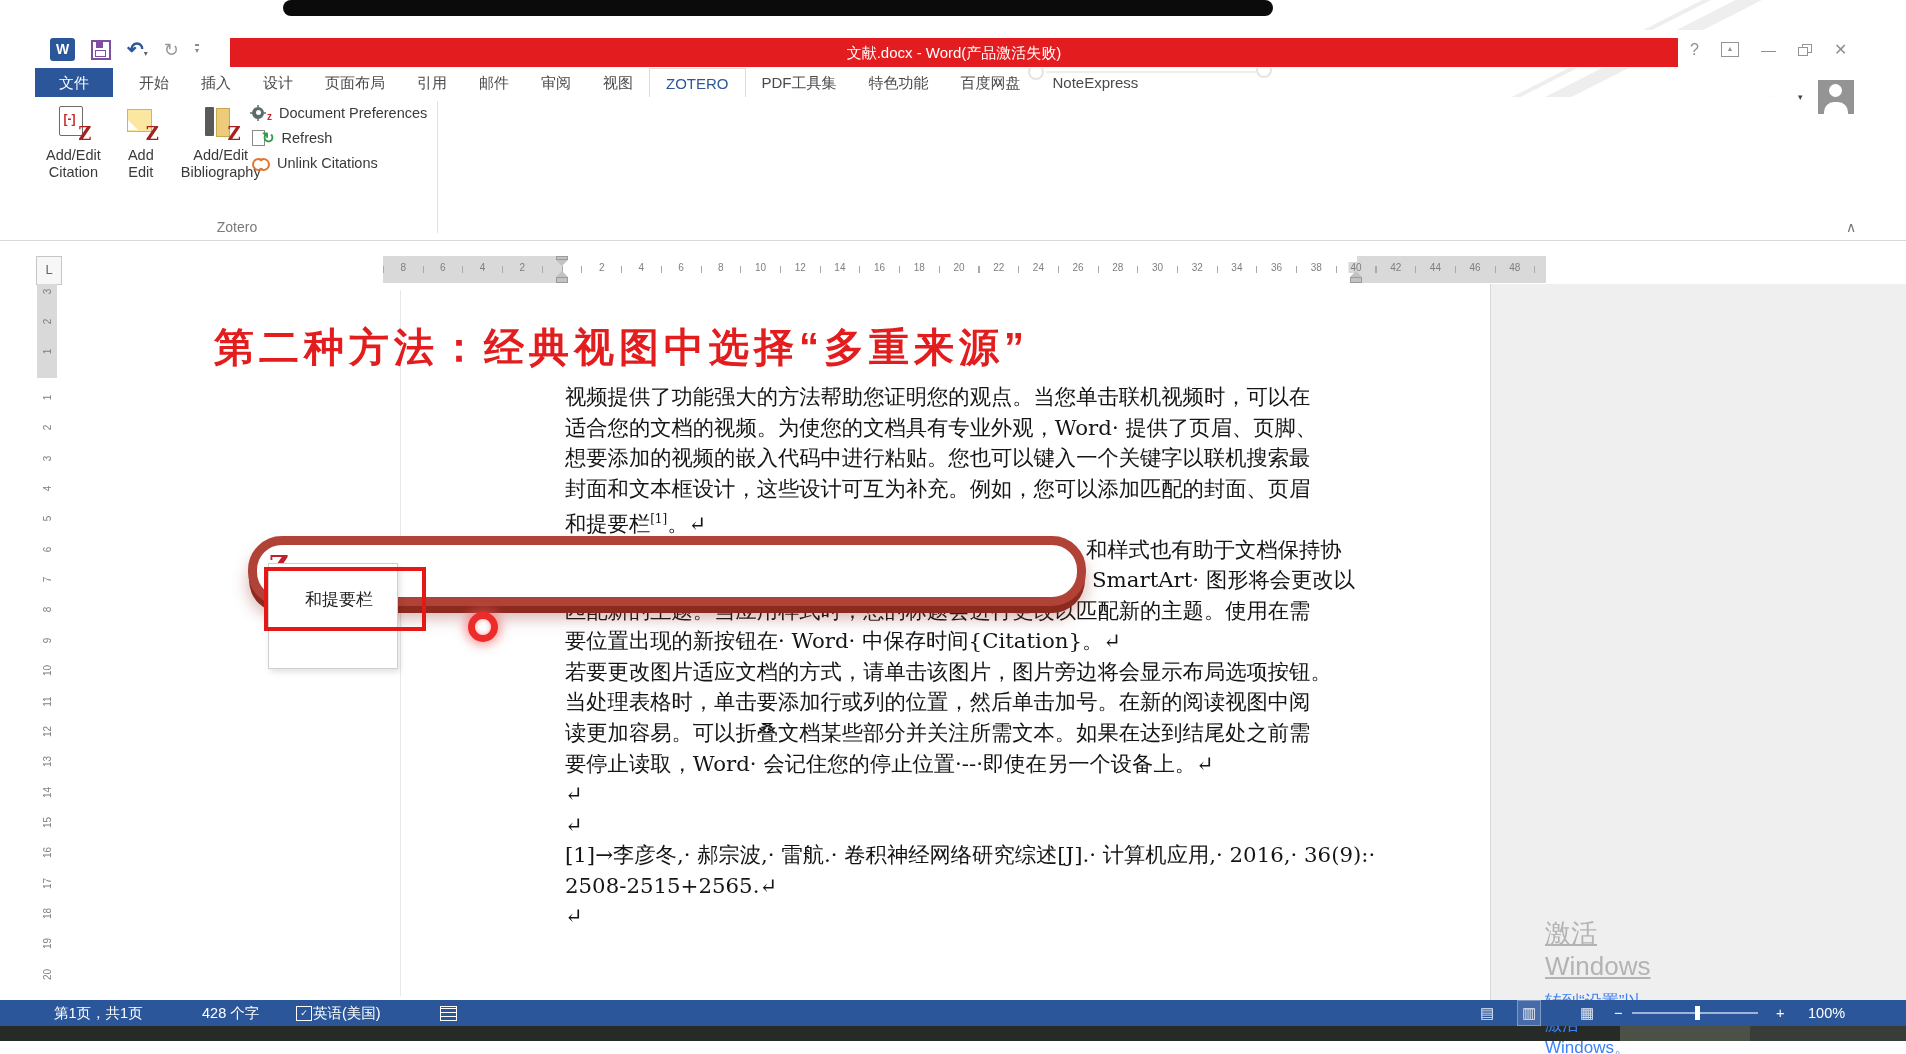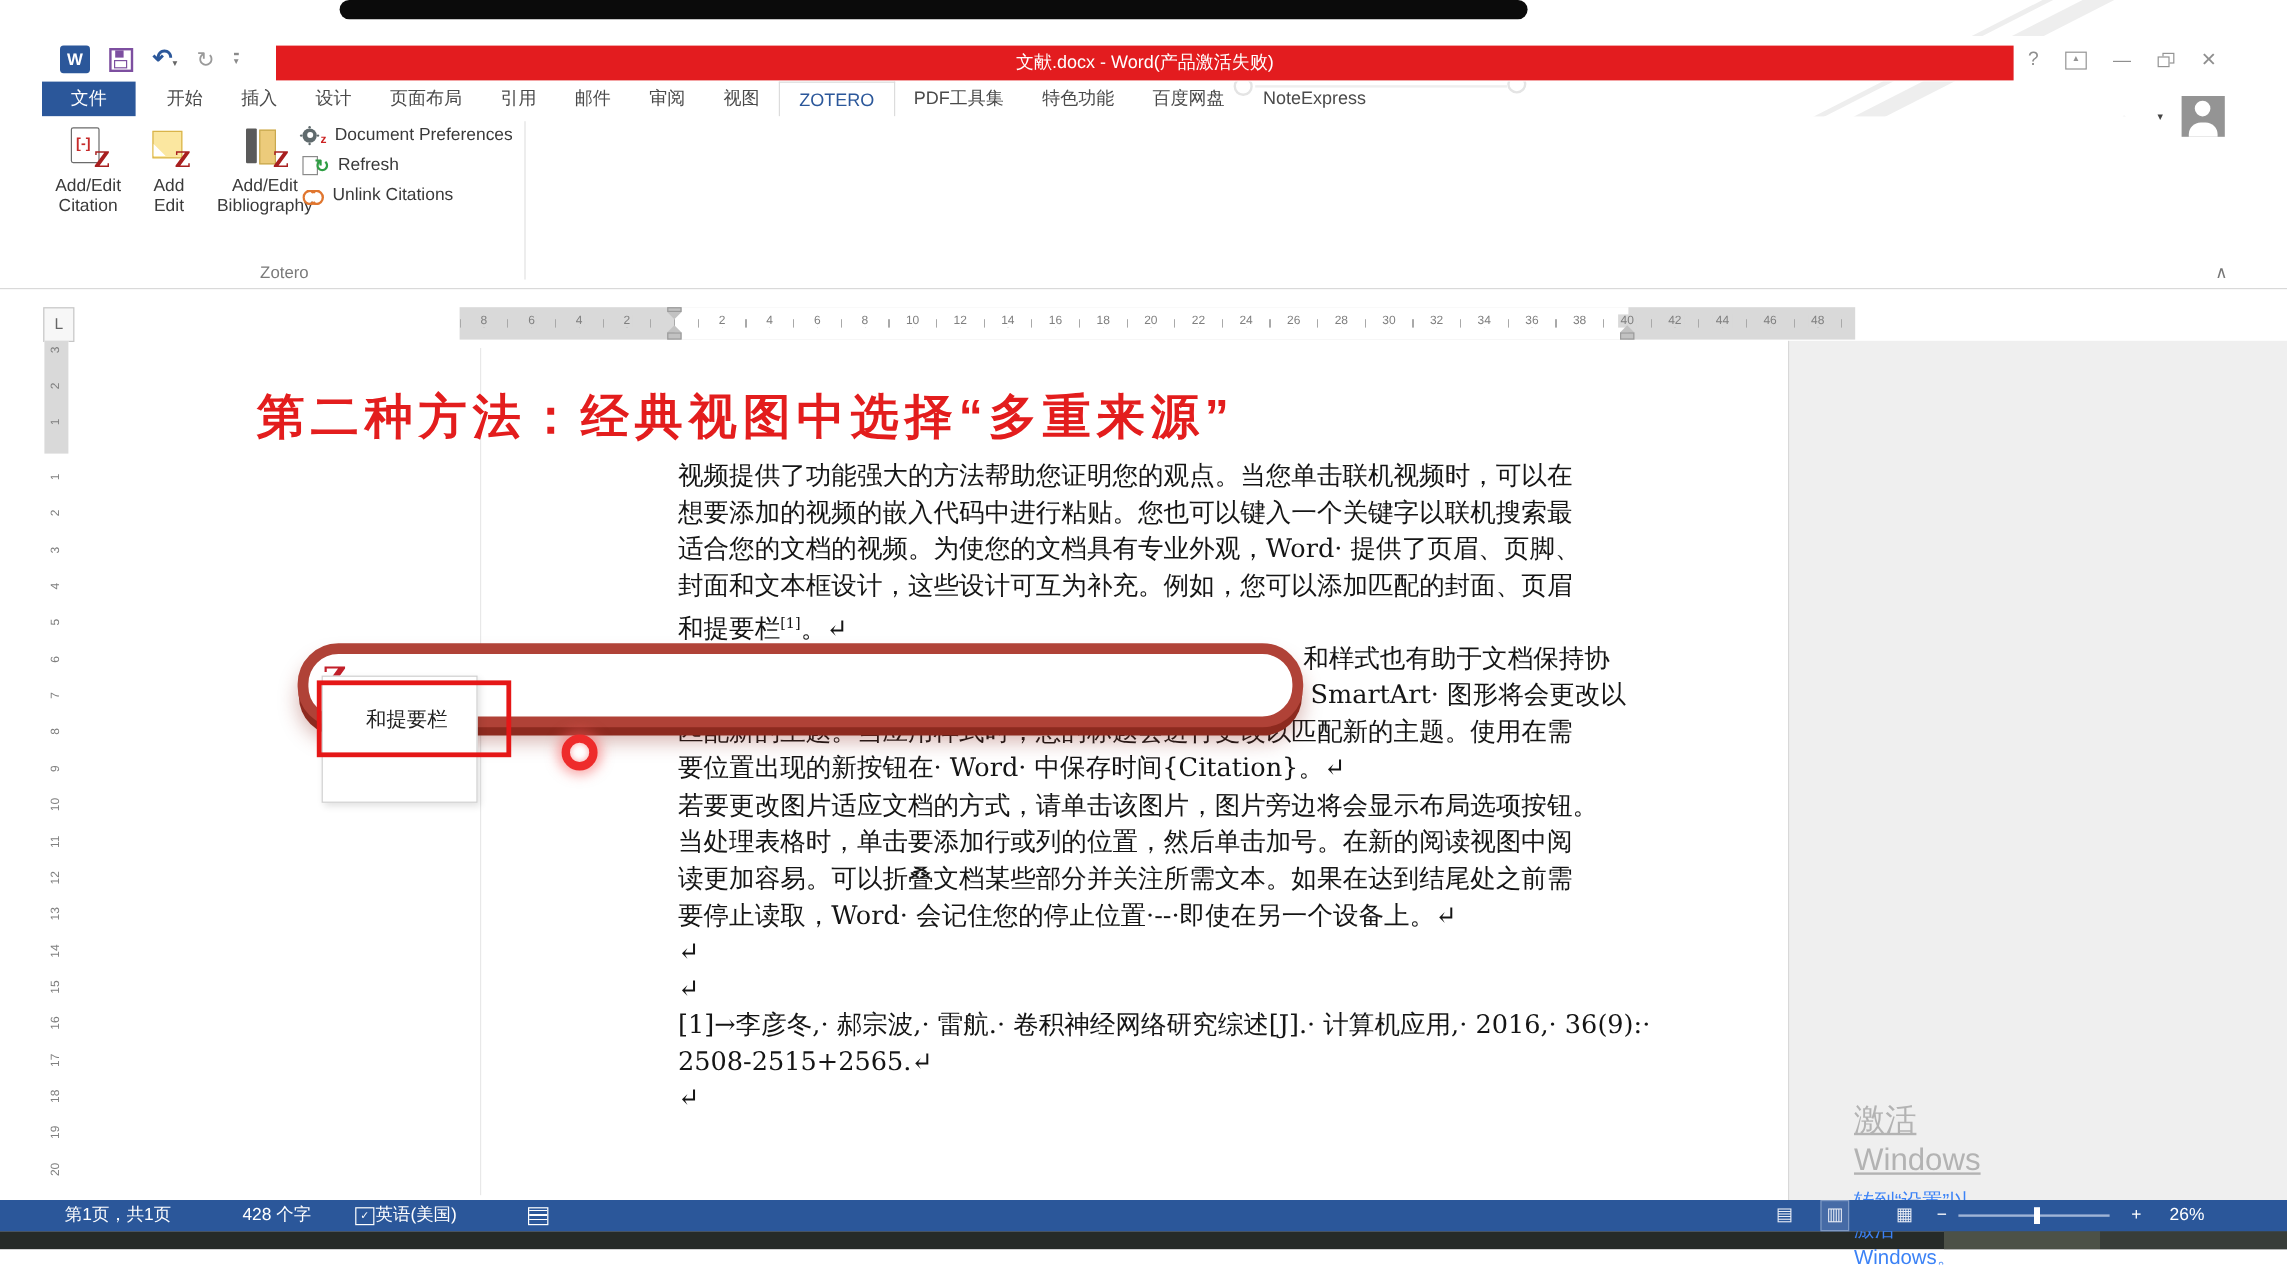--- a/index.html
+++ b/index.html
@@ -278,22 +278,22 @@
       <span class="vnum" style="top: 654.3px;">19</span>
       <span class="vnum" style="top: 684.65px;">20</span>
     </div>
 
   <div class="workspace">
     <div class="rightzone"></div>
     <div class="pageline-l"></div>
     <div class="pageline-r"></div>
     <div class="doctext" id="doctext">
         <div class="docline">视频提供了功能强大的方法帮助您证明您的观点。当您单击联机视频时，可以在</div>
+        <div class="docline">适合您的文档的视频。为使您的文档具有专业外观，Word· 提供了页眉、页脚、</div>
         <div class="docline">想要添加的视频的嵌入代码中进行粘贴。您也可以键入一个关键字以联机搜索最</div>
-        <div class="docline">适合您的文档的视频。为使您的文档具有专业外观，Word· 提供了页眉、页脚、</div>
         <div class="docline">封面和文本框设计，这些设计可互为补充。例如，您可以添加匹配的封面、页眉</div>
         <div class="docline"><span>和提要栏</span><sup>[1]</sup><span>。↵</span></div>
         <div class="docline" style="padding-left: 521px;">和样式也有助于文档保持协</div>
         <div class="docline" style="padding-left: 527px;">SmartArt· 图形将会更改以</div>
         <div class="docline">匹配新的主题。当应用样式时，您的标题会进行更改以匹配新的主题。使用在需</div>
         <div class="docline">要位置出现的新按钮在· Word· 中保存时间{Citation}。↵</div>
         <div class="docline">若要更改图片适应文档的方式，请单击该图片，图片旁边将会显示布局选项按钮。</div>
         <div class="docline">当处理表格时，单击要添加行或列的位置，然后单击加号。在新的阅读视图中阅</div>
         <div class="docline">读更加容易。可以折叠文档某些部分并关注所需文本。如果在达到结尾处之前需</div>
         <div class="docline">要停止读取，Word· 会记住您的停止位置·--·即使在另一个设备上。↵</div>
@@ -326,19 +326,19 @@
     <span class="proof" style="left:296px;">✓</span>
     <span class="st" style="left:313px;">英语(美国)</span>
     <span class="kbdic" style="left:440px;"></span>
     <span class="viewic" style="left:1480px;">▤</span>
     <span class="viewic sel" style="left:1517px;">▥</span>
     <span class="viewic" style="left:1580px;">▦</span>
     <span class="st" style="left:1614px;">−</span>
     <span class="zoomtrack" style="left:1632px;"></span>
     <span class="zoomthumb" style="left:1695px;"></span>
     <span class="st" style="left:1776px;">+</span>
-    <span class="st" style="left:1808px;">26%</span>
+    <span class="st" style="left:1808px;">100%</span>
   </div>
   <div class="taskbar">
     <span class="tseg1"></span>
     <span class="tseg2"></span>
   </div>
 </div>
 
 </body></html>

